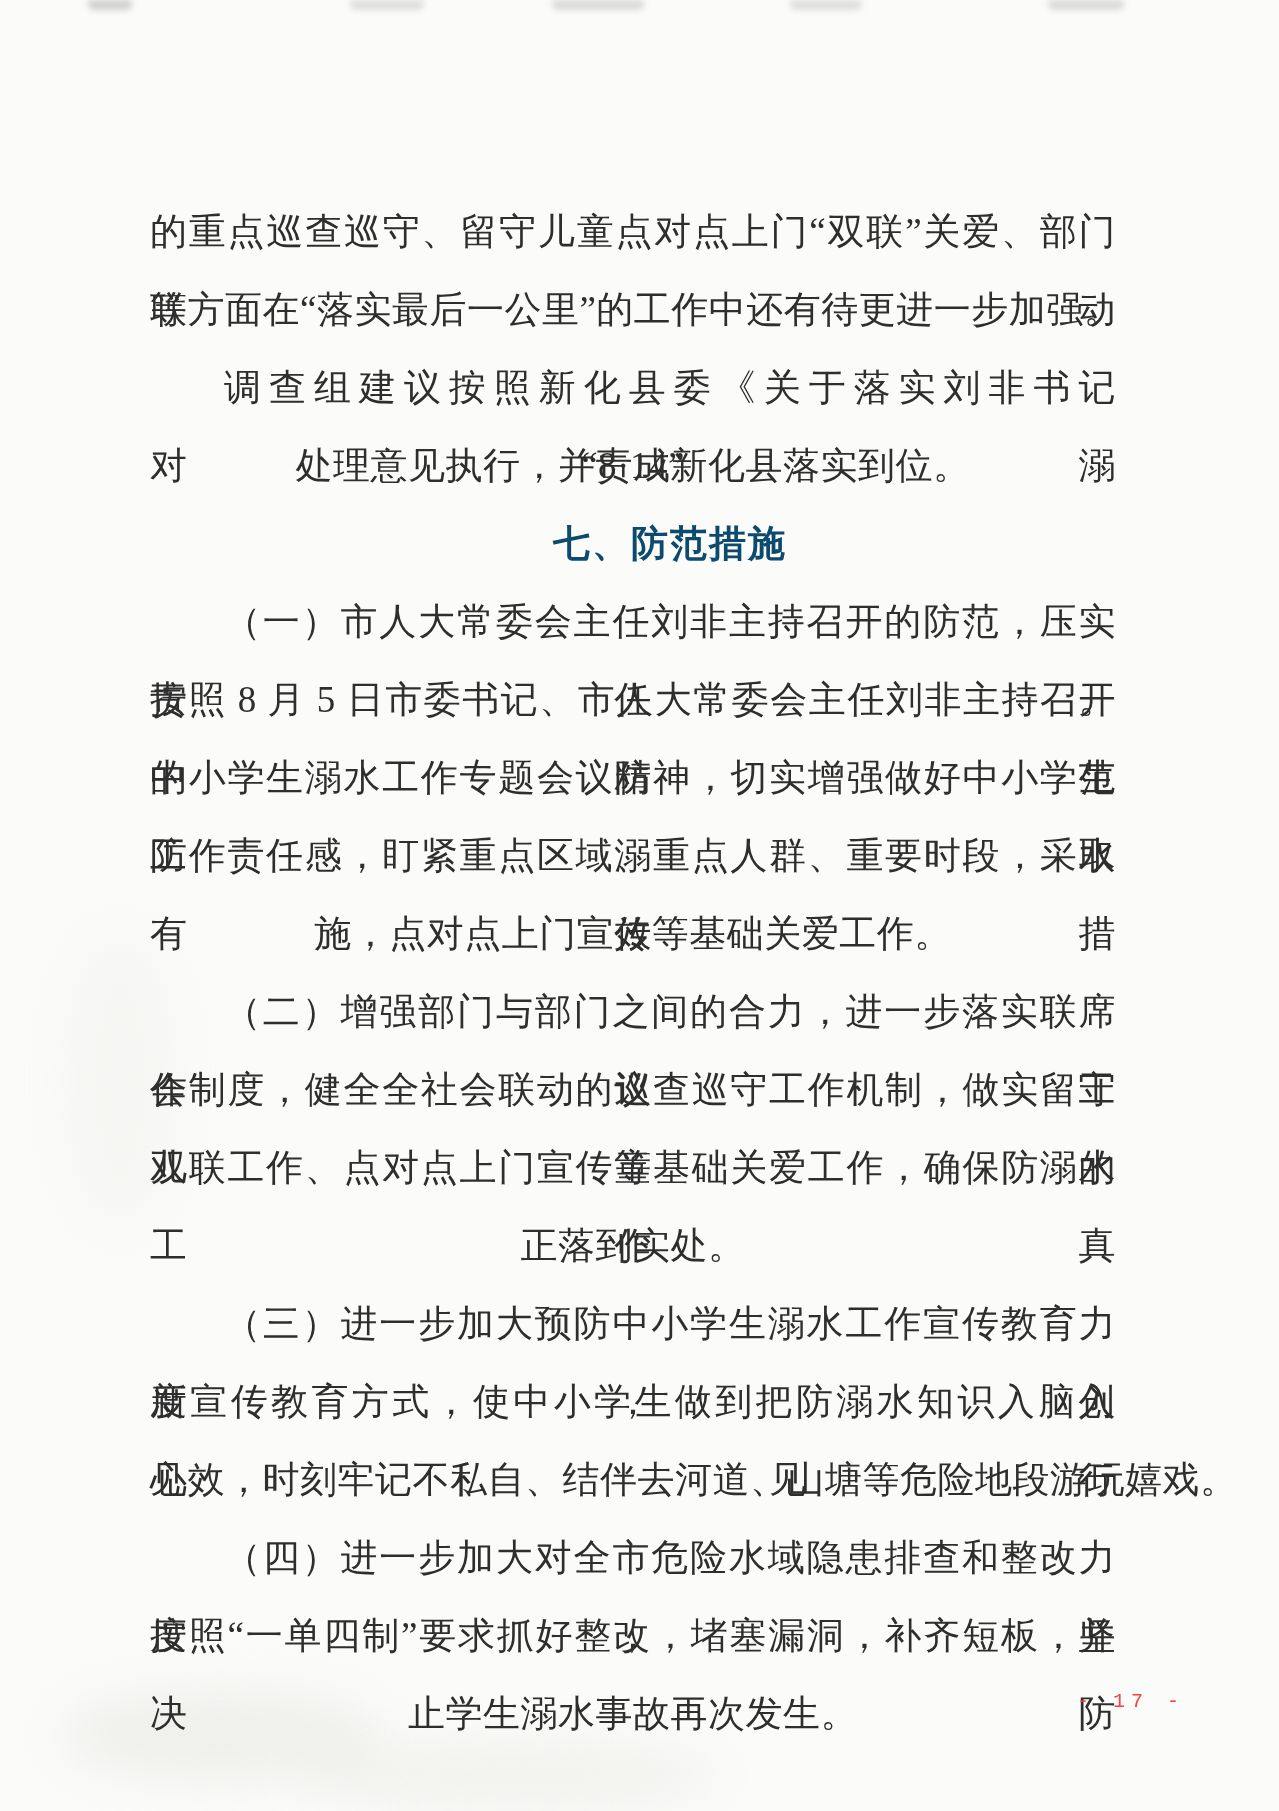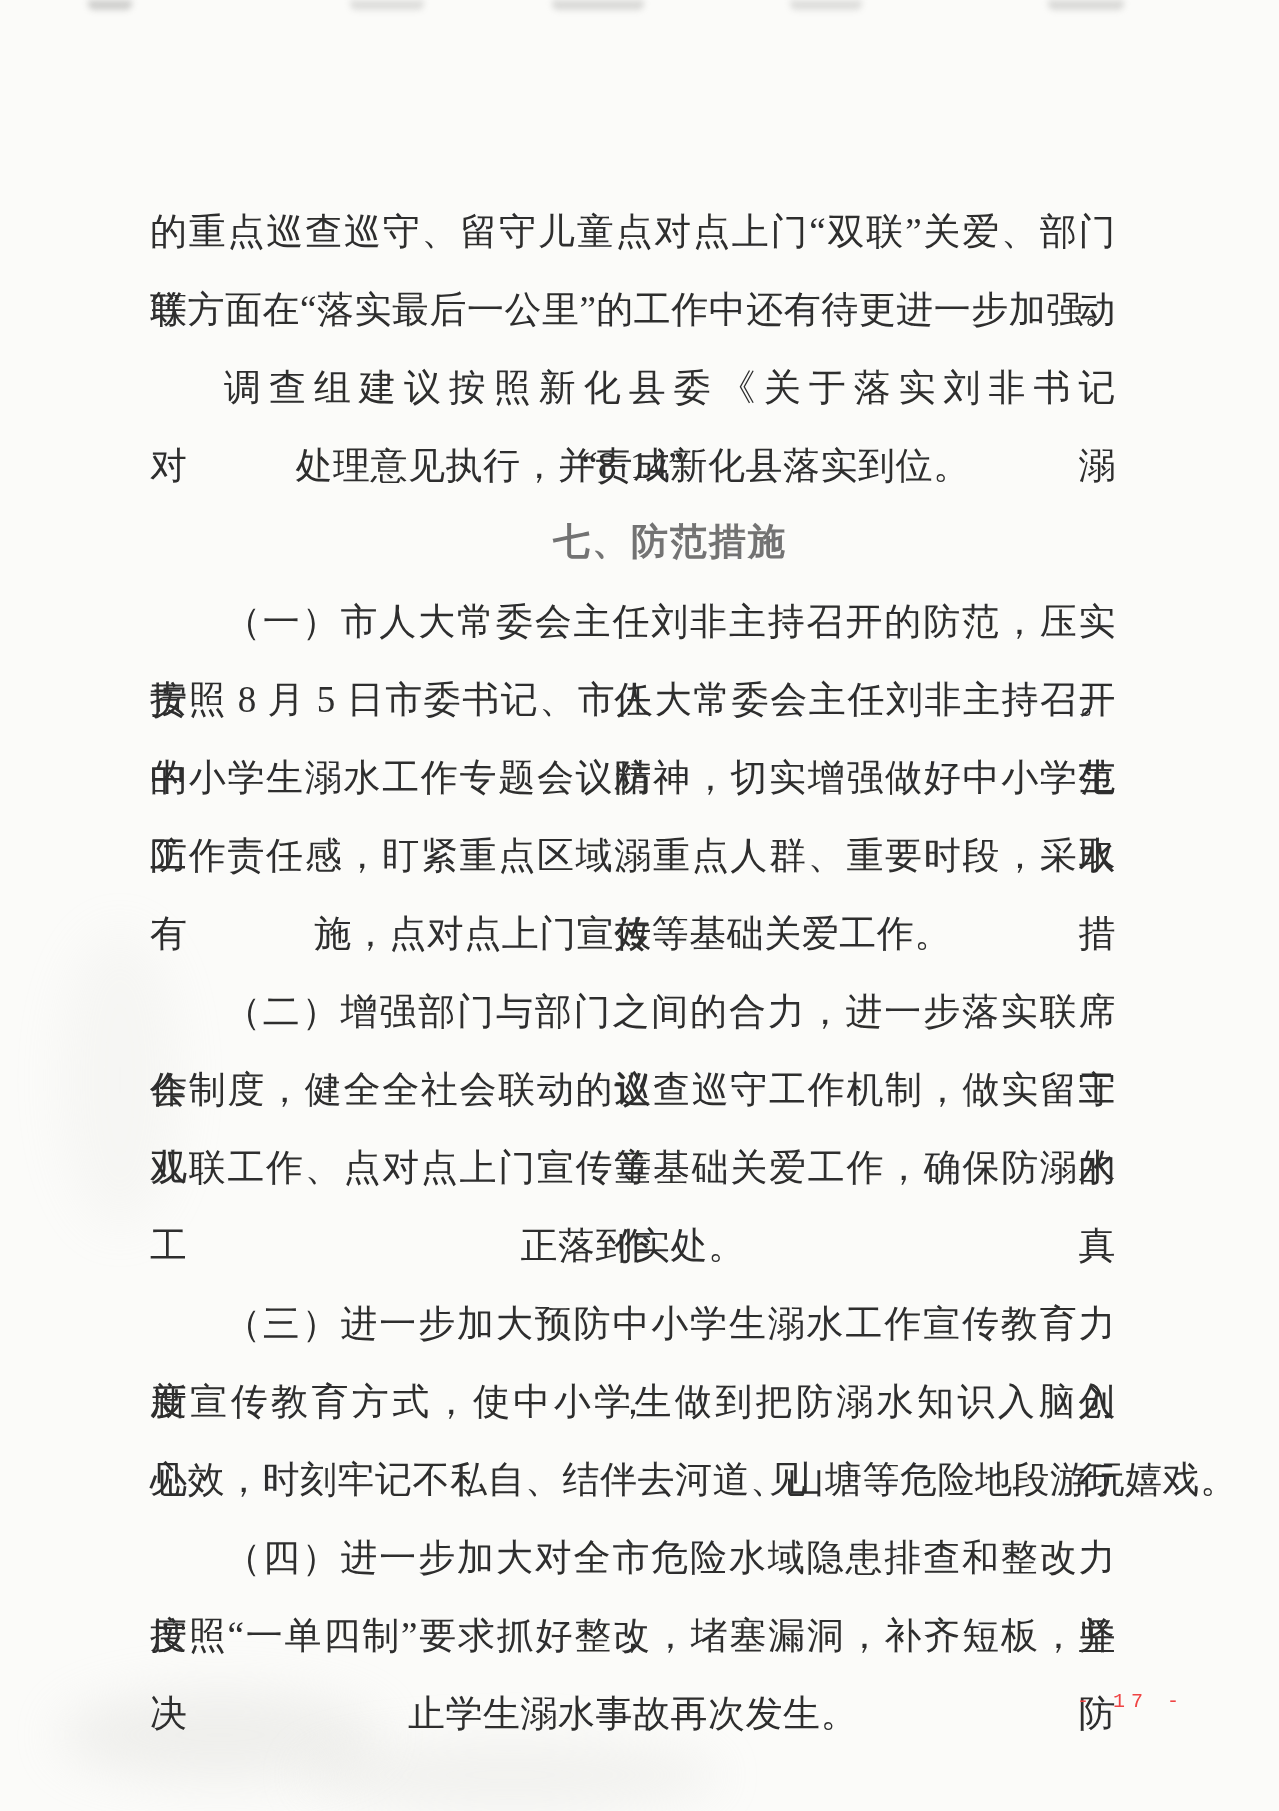--- a/index.html
+++ b/index.html
@@ -59,23 +59,23 @@
     letter-spacing: 0.5px;
   }
   .line.fill {
     white-space: normal;
     text-align: justify;
     text-align-last: justify;
     text-justify: inter-character;
   }
   .line.indent { text-indent: 2em; }
   .para.heading .line {
-    font-family: Liberation Mono, monospace;
+    font-family: Liberation Sans, sans-serif;
     font-weight: 700;
-    color: #737373;
+    color: #0c4a6e;
     letter-spacing: 2px;
   }
   .footer-row {
     position: absolute;
     right: 94px;
     top: 1682px;
     font-size: 20px;
     line-height: 40px;
     color: #ef4444;
     letter-spacing: 6px;

